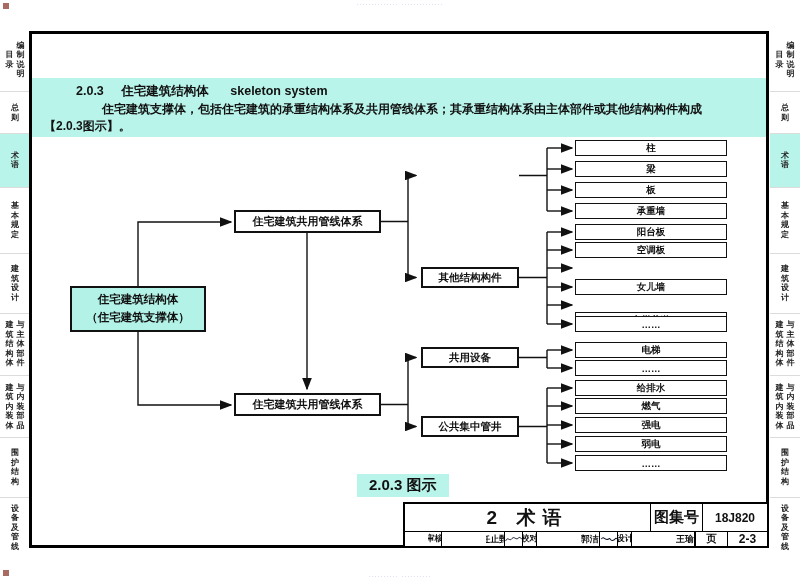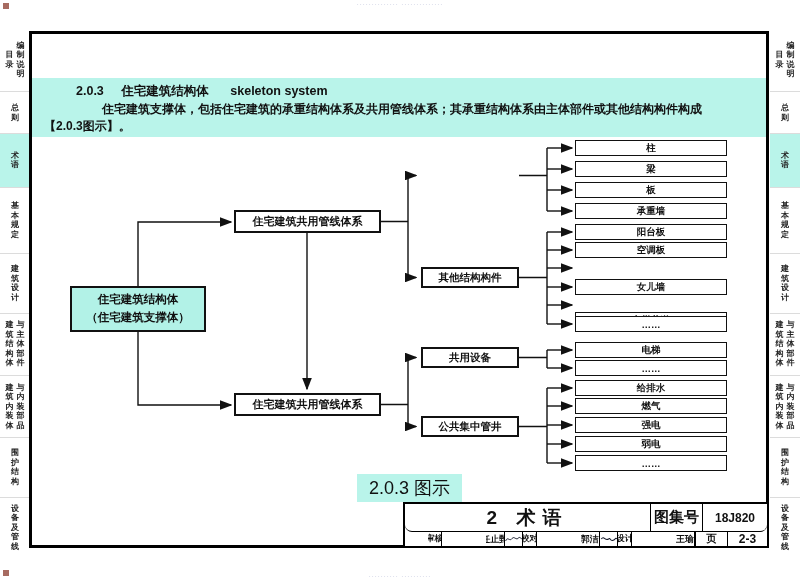--- a/index.html
+++ b/index.html
@@ -30,25 +30,25 @@
   
   .dbox{position:absolute;display:flex;align-items:center;justify-content:center;text-align:center;
         background:#fff;border:2px solid #111;box-sizing:border-box;font-weight:700;}
   .root{left:70px;top:286px;width:136px;height:46px;background:#b2f2e7;font-size:11.5px;line-height:1.55;}
   .b2{left:234px;width:147px;height:23px;font-size:11px;}
   .cat{left:421px;width:98px;height:21px;font-size:10.5px;}
   .leaf{left:575px;width:152px;height:16px;font-size:9.5px;border-width:1.5px;}
   .hl{background:#b2f2e7;}
   .wires{position:absolute;left:0;top:0;pointer-events:none;}
   .caption{position:absolute;left:357px;top:474px;background:#b9f4ea;padding:2px 12px;
-           font-size:18px;font-weight:400;}
+           font-size:15px;font-weight:700;}
   
   .tb{position:absolute;left:403px;top:502px;width:366px;height:46px;border:2px solid #000;
       box-sizing:border-box;display:flex;flex-direction:column;background:#fff;}
-  .tb-row1{display:flex;height:27px;border-bottom:1.5px solid #000;border-radius:7px;}
+  .tb-row1{display:flex;height:27px;border-bottom:1.5px solid #000;}
   .tb-row2{display:flex;flex:1;padding-left:23px;}
   .tc{display:flex;align-items:center;justify-content:center;border-right:1.5px solid #000;
       box-sizing:border-box;white-space:nowrap;overflow:hidden;}
   .tc:last-child{border-right:none;}
   .tc-title{flex:1;font-size:19px;font-weight:700;letter-spacing:7px;}
   .tc-atlas-label{width:52px;font-size:15px;font-weight:700;}
   .tc-atlas-no{width:64px;font-size:12px;font-weight:700;}
   .tc-lab{width:22px;font-size:8.5px;font-weight:700;}
   .tc-name{width:30px;font-size:9px;font-weight:700;margin-left:44px;}
   .tc-sig{width:30px;}

